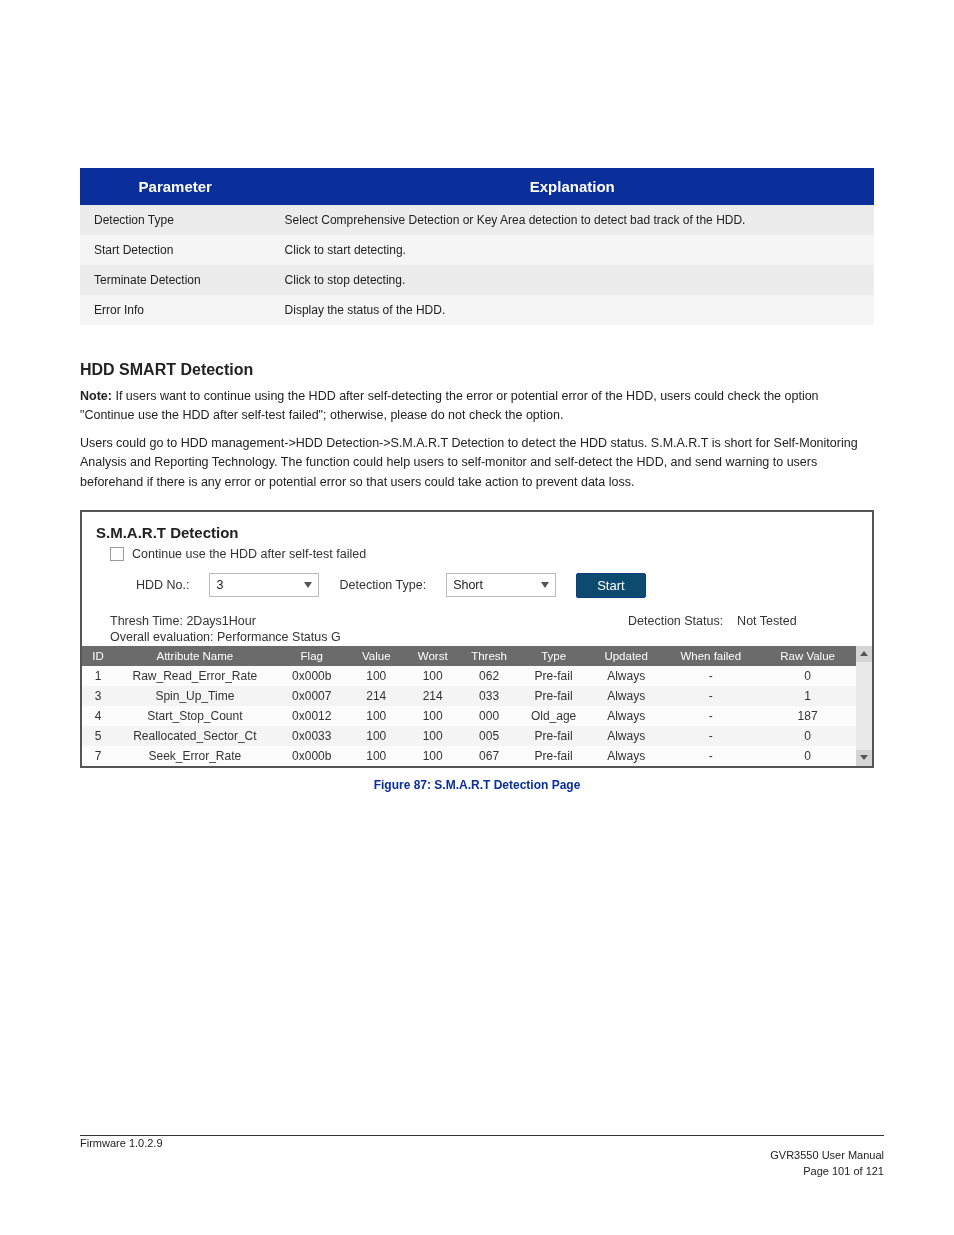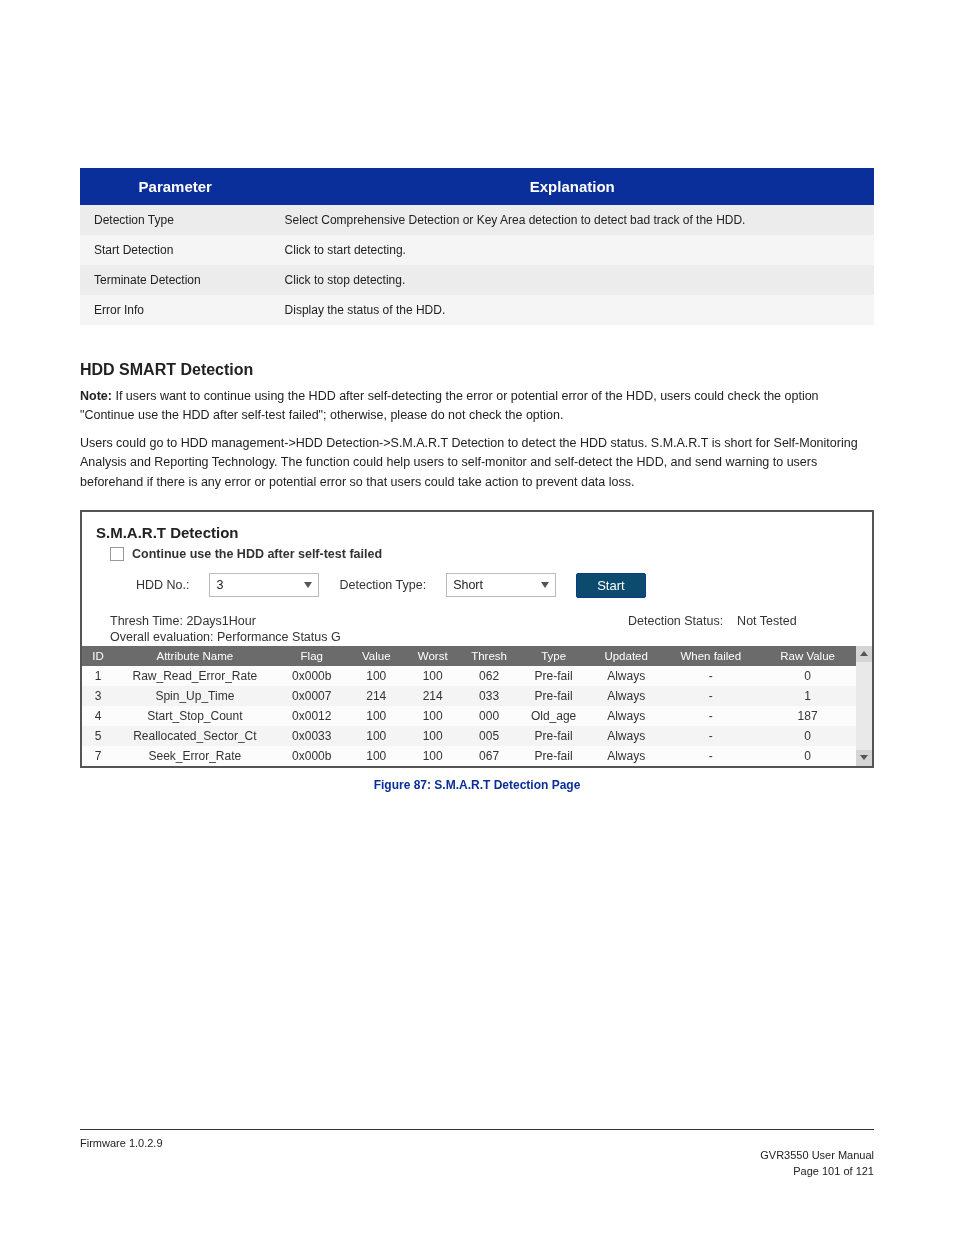--- a/index.html
+++ b/index.html
@@ -79,21 +79,20 @@
     color: #222;
     margin: 2px 0 6px 0;
   }
   .fig-row-check {
     display: flex;
     align-items: center;
     gap: 8px;
     margin: 4px 0 12px 14px;
     font-size: 12.5px;
     color: #333;
-    font-weight: bold;
   }
   .chkbox {
     width: 14px; height: 14px;
     border: 1px solid #999;
     background: #fff;
   }
   .ctrls-row {
     display: flex;
     align-items: center;
     gap: 20px;
@@ -201,23 +200,23 @@
     text-align: center;
     font-size: 12px;
     font-weight: bold;
     color: #0a2f9a;
     margin-top: 10px;
   }
   .footer {
     position: absolute;
     bottom: 56px;
     left: 80px;
-    right: 80px;
+    right: 70px;
     border-top: 1px solid #333;
-    padding-top: 6px;
+    padding-top: 0;
     display: flex;
     justify-content: space-between;
     font-size: 11px;
     color: #222;
     gap: 40px;
   }
   .footer .l1 { line-height: 1.4; }
   .footer .r1 { text-align: right; line-height: 1.4; margin-top: 12px; }
 </style>
 </head>

